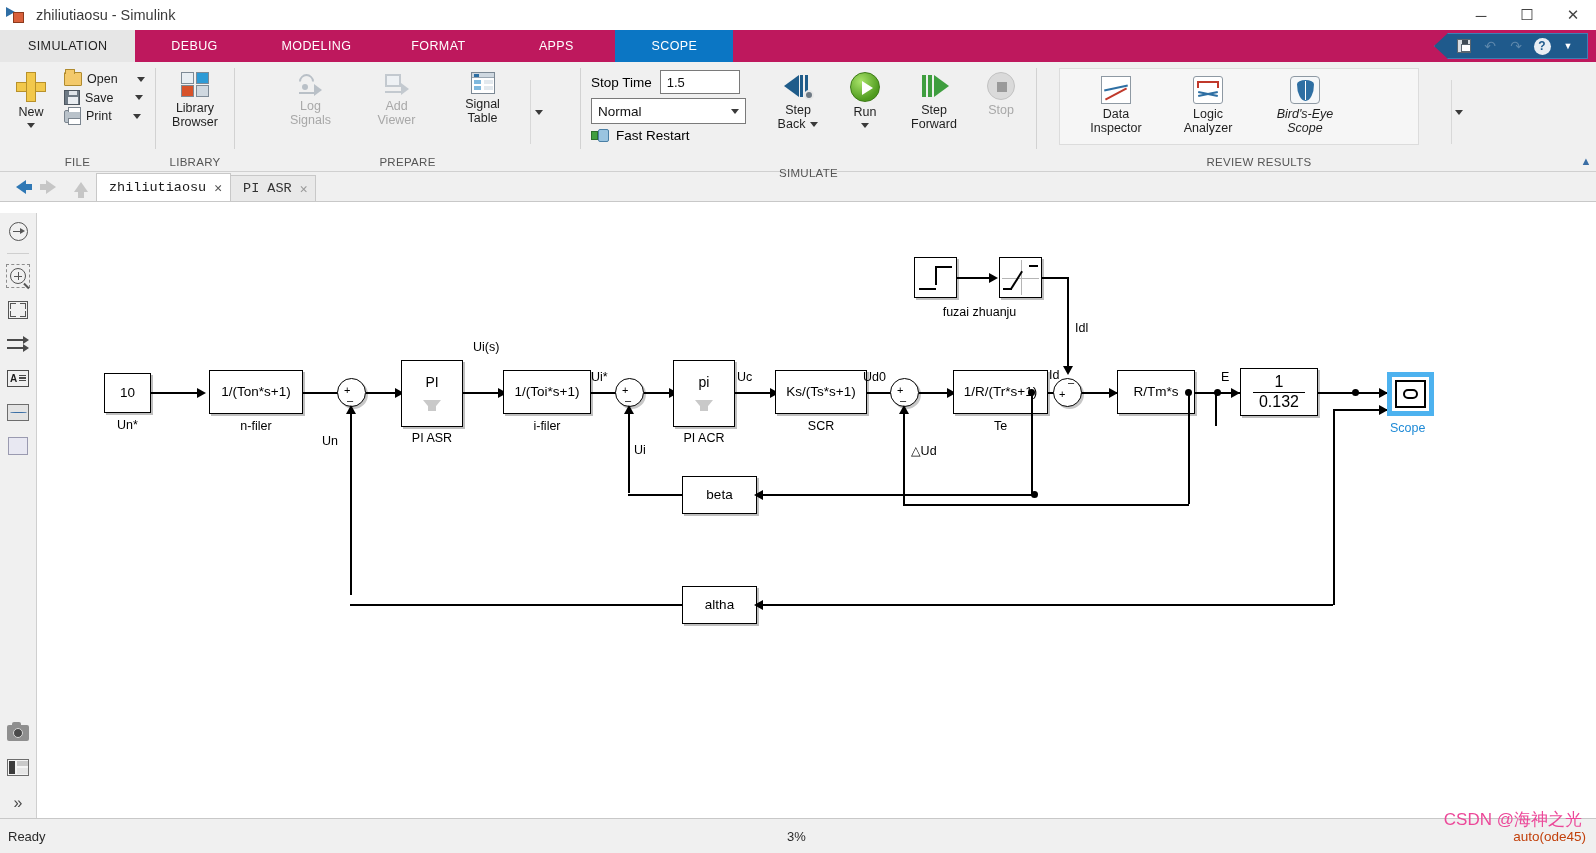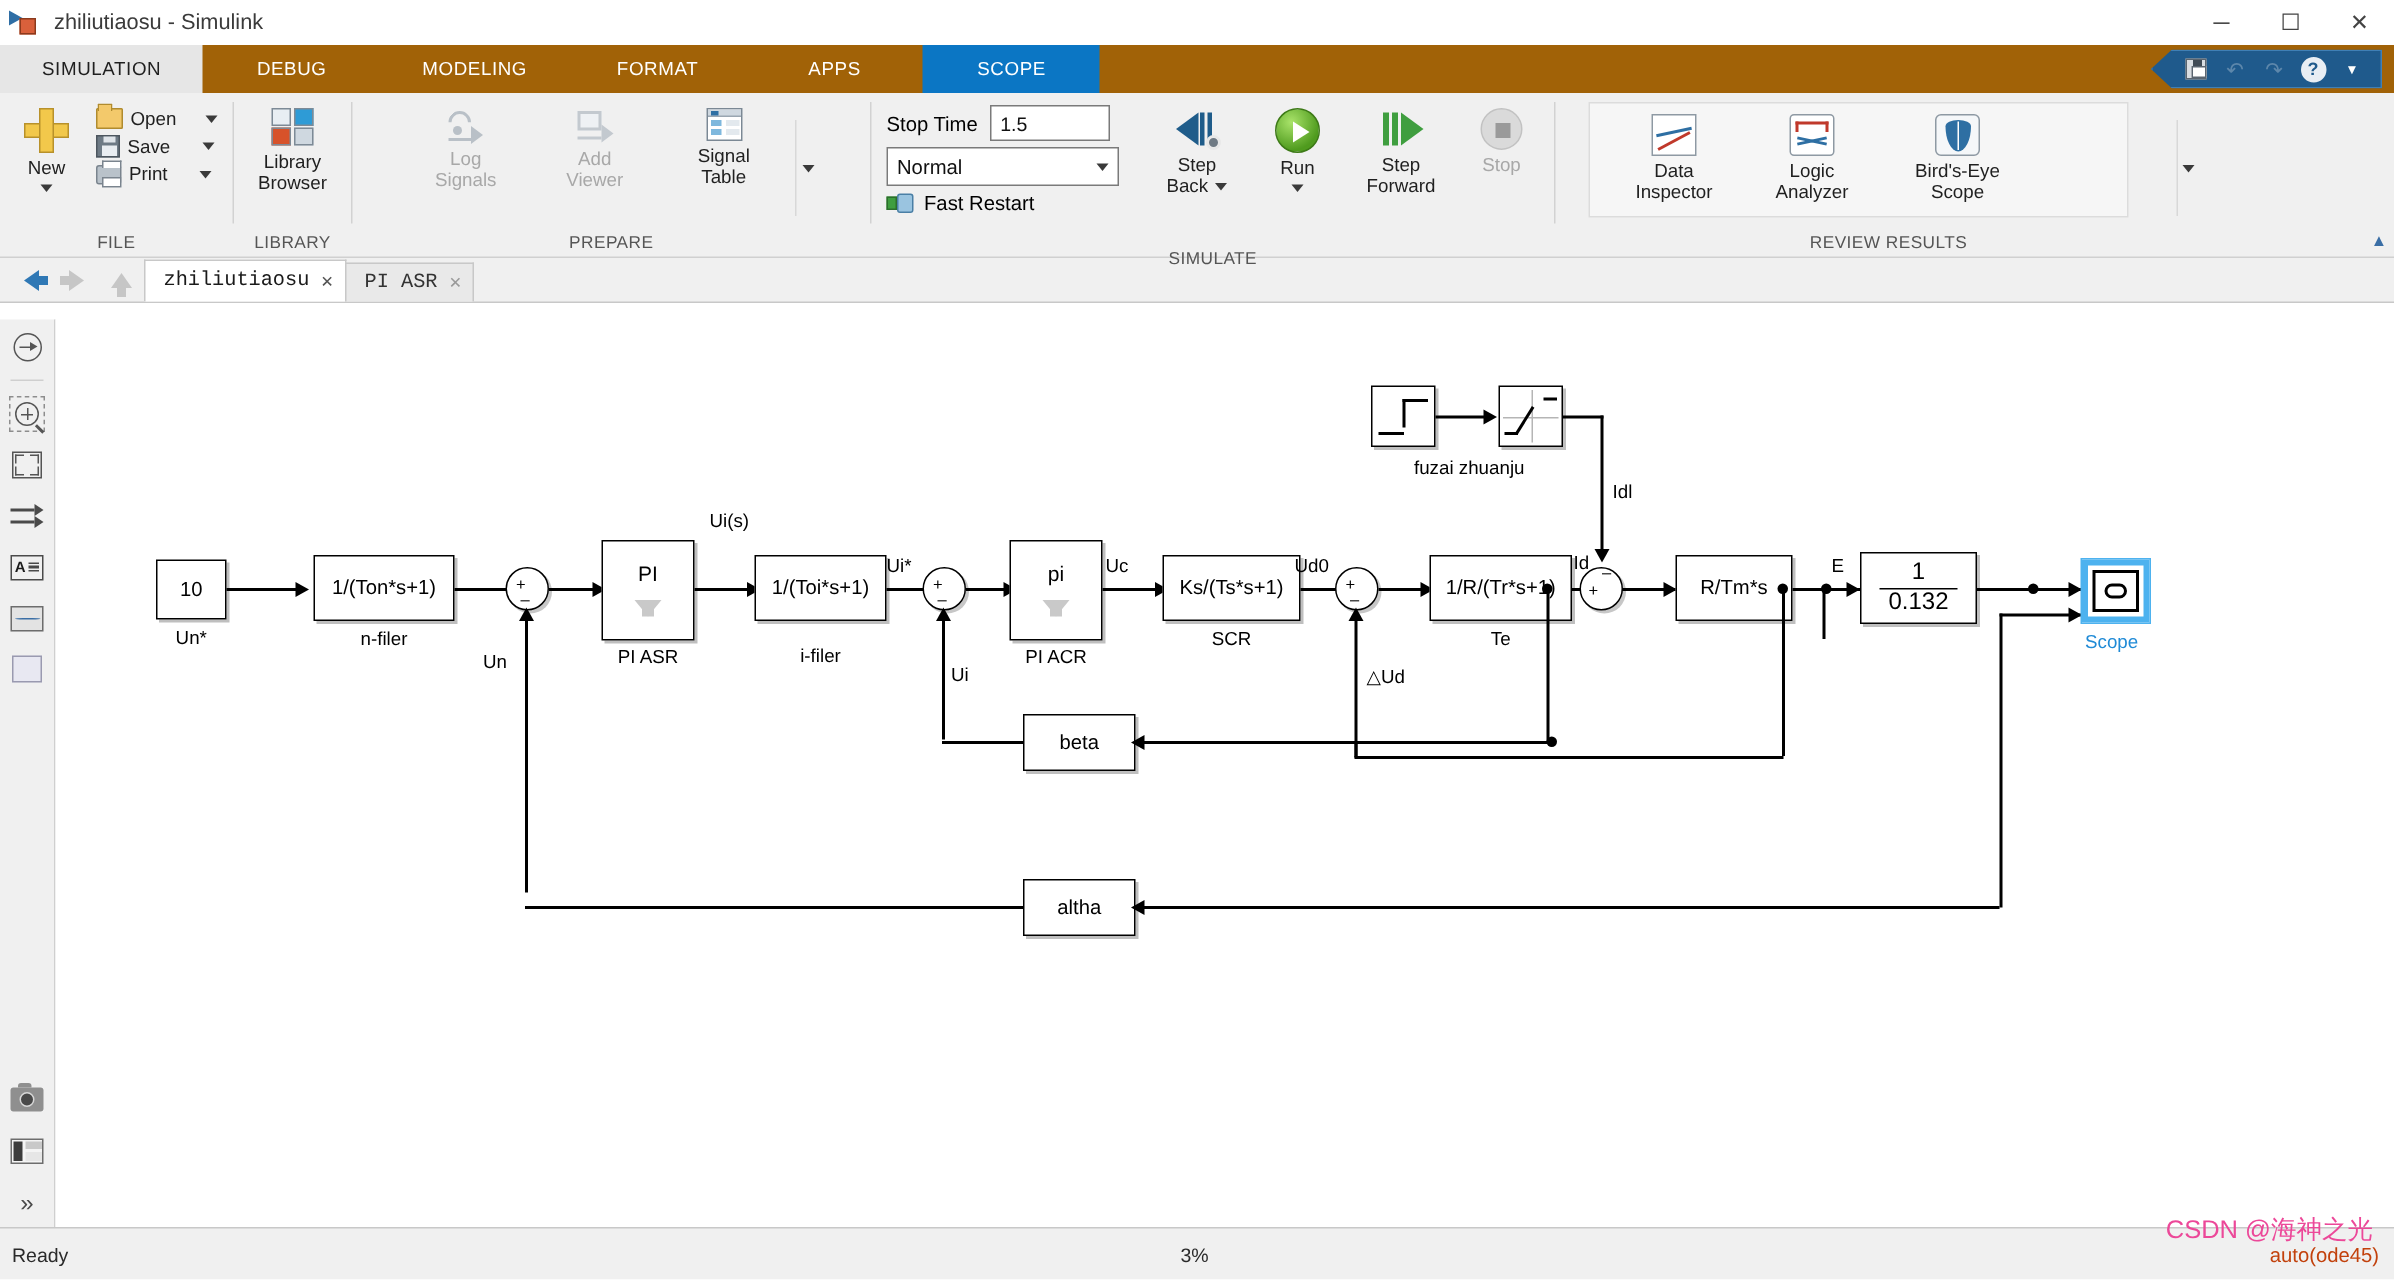--- a/index.html
+++ b/index.html
@@ -29,21 +29,21 @@
   }
   .title-text { font-size:14.5px; color:#3b3b3b; margin-left:8px; }
   .win-controls { position:absolute; right:0; top:0; display:flex; height:30px; }
   .win-btn {
     width:46px; height:30px; display:flex; align-items:center; justify-content:center;
     font-size:15px; color:#444;
   }
 
   
   .tabstrip {
-    height:32px; background:#a16207; display:flex; align-items:stretch;
+    height:32px; background:#be185d; display:flex; align-items:stretch;
     position:relative;
   }
   .rtab {
     padding:0 28px; display:flex; align-items:center; justify-content:center;
     color:#ffffff; font-size:12.5px; letter-spacing:.4px; min-width:118px;
   }
   .rtab.active-light { background:#e6e6e6; color:#1f1f1f; }
   .rtab.active-blue { background:#0b76c4; color:#ffffff; }
   .qa-wrap {
     position:absolute; right:8px; top:3px; height:26px; display:flex; align-items:center;
@@ -513,21 +513,21 @@
         </div>
         <div class="bigbtn" style="width:92px;">
           <span class="ico ico-la">
               <span class="p"></span>
               <span class="x1"></span>
               <span class="x2"></span>
             </span>
           <span class="lbl">Logic</span>
           <span>Analyzer</span>
         </div>
-        <div class="bigbtn" style="width:102px;">
+        <div class="bigbtn" style="width:102px;font-style:italic;">
           <span class="ico ico-bes">
               <span class="eye"></span>
               <span class="ln"></span>
             </span>
           <span class="lbl">Bird's-Eye</span>
           <span>Scope</span>
         </div>
       </div>
       <div class="group-caret" style="margin-left:32px;">
         <span class="caret-d"></span>
@@ -646,21 +646,21 @@
     <div class="blk sub" style="left:364px; top:147px; width:62px; height:67px; padding-top:14px;">
       <span style="font-size:14px;">PI</span>
       <span class="maskarrow" style="margin-top:10px;"></span>
     </div>
     <div class="blabel" style="left:364px; top:218px; width:62px;">PI ASR</div>
     <div class="wire wh" style="left:426px; top:179px; width:42px;"></div>
     <div class="ah" style="left:461px; top:175px;"></div>
     <div class="sig" style="left:436px; top:127px;">Ui(s)</div>
 
     <div class="blk" style="left:466px; top:157px; width:88px; height:44px;">1/(Toi*s+1)</div>
-    <div class="blabel" style="left:466px; top:217px; width:88px;">i-filer</div>
+    <div class="blabel" style="left:466px; top:206px; width:88px;">i-filer</div>
     <div class="wire wh" style="left:554px; top:179px; width:40px;"></div>
     <div class="ah" style="left:588px; top:175px;"></div>
     <div class="sig" style="left:554px; top:157px;">Ui*</div>
 
     <div class="sum" style="left:578px; top:165px;"></div>
     <div class="sgn" style="left:585px; top:172px;">+</div>
     <div class="sgn" style="left:588px; top:182px;">–</div>
     <div class="wire wh" style="left:607px; top:179px; width:33px;"></div>
     <div class="ah" style="left:632px; top:175px;"></div>
     <div class="wire wv" style="left:591px; top:194px; height:86px;"></div>

